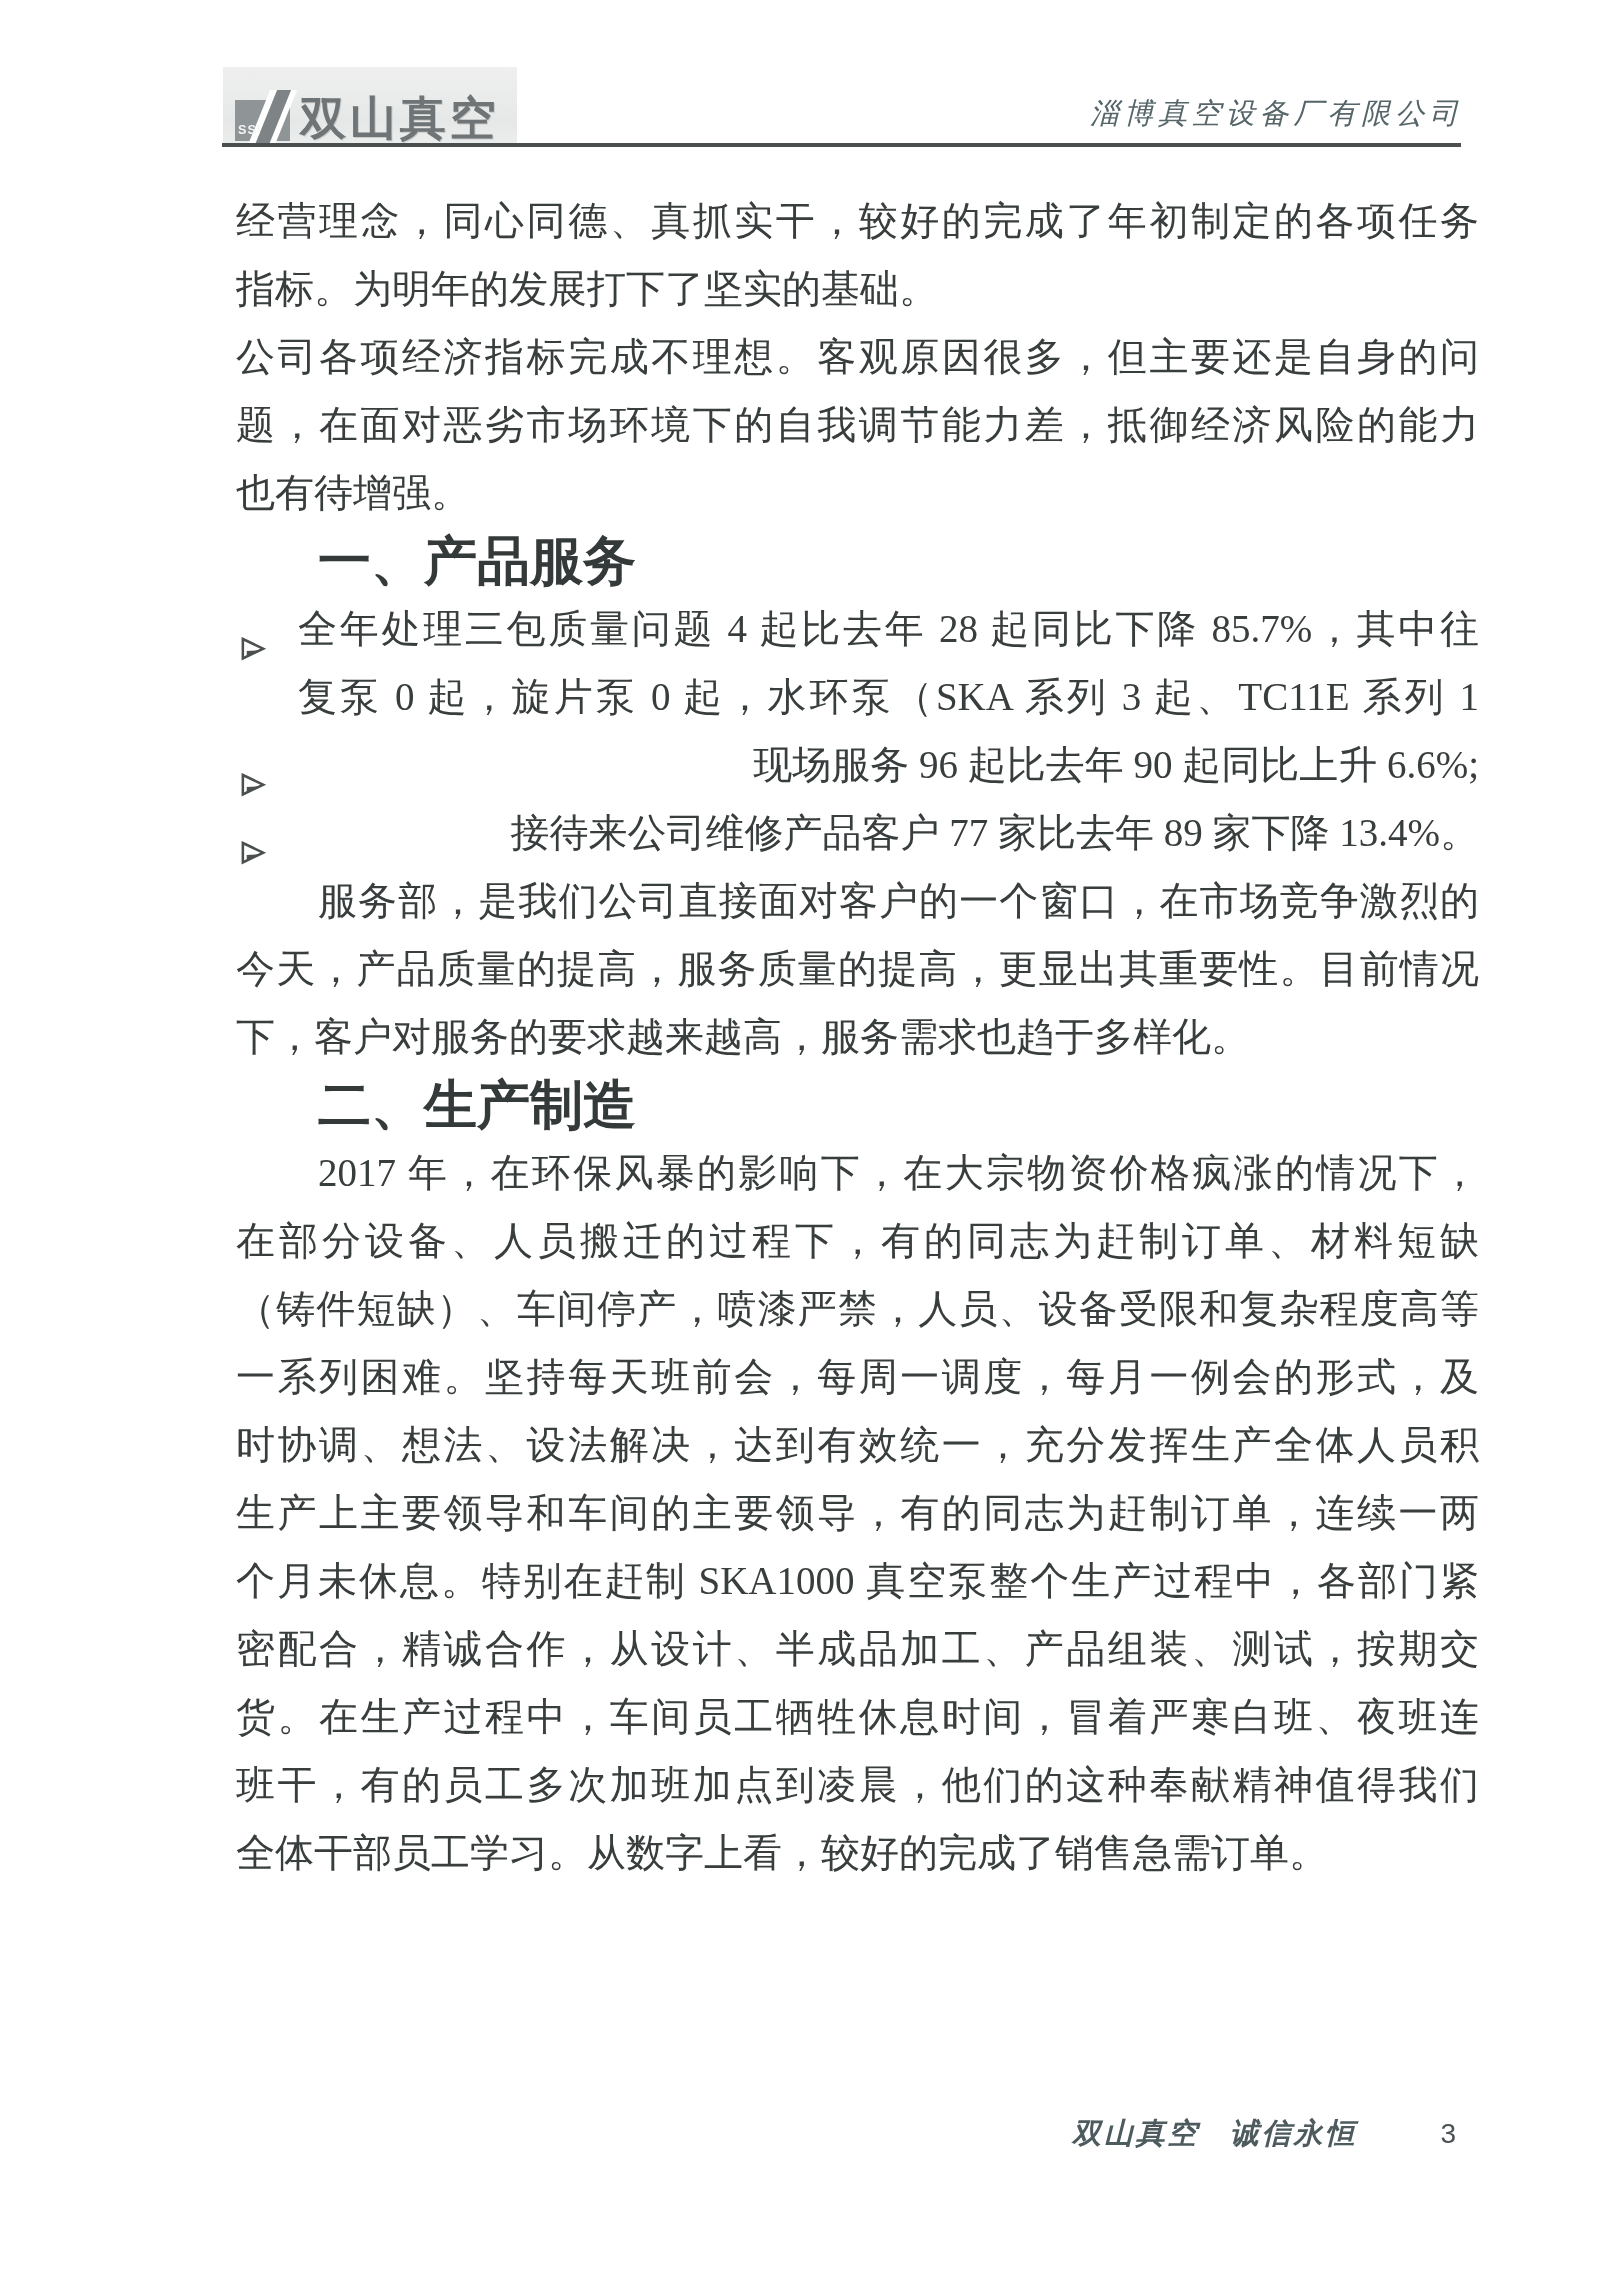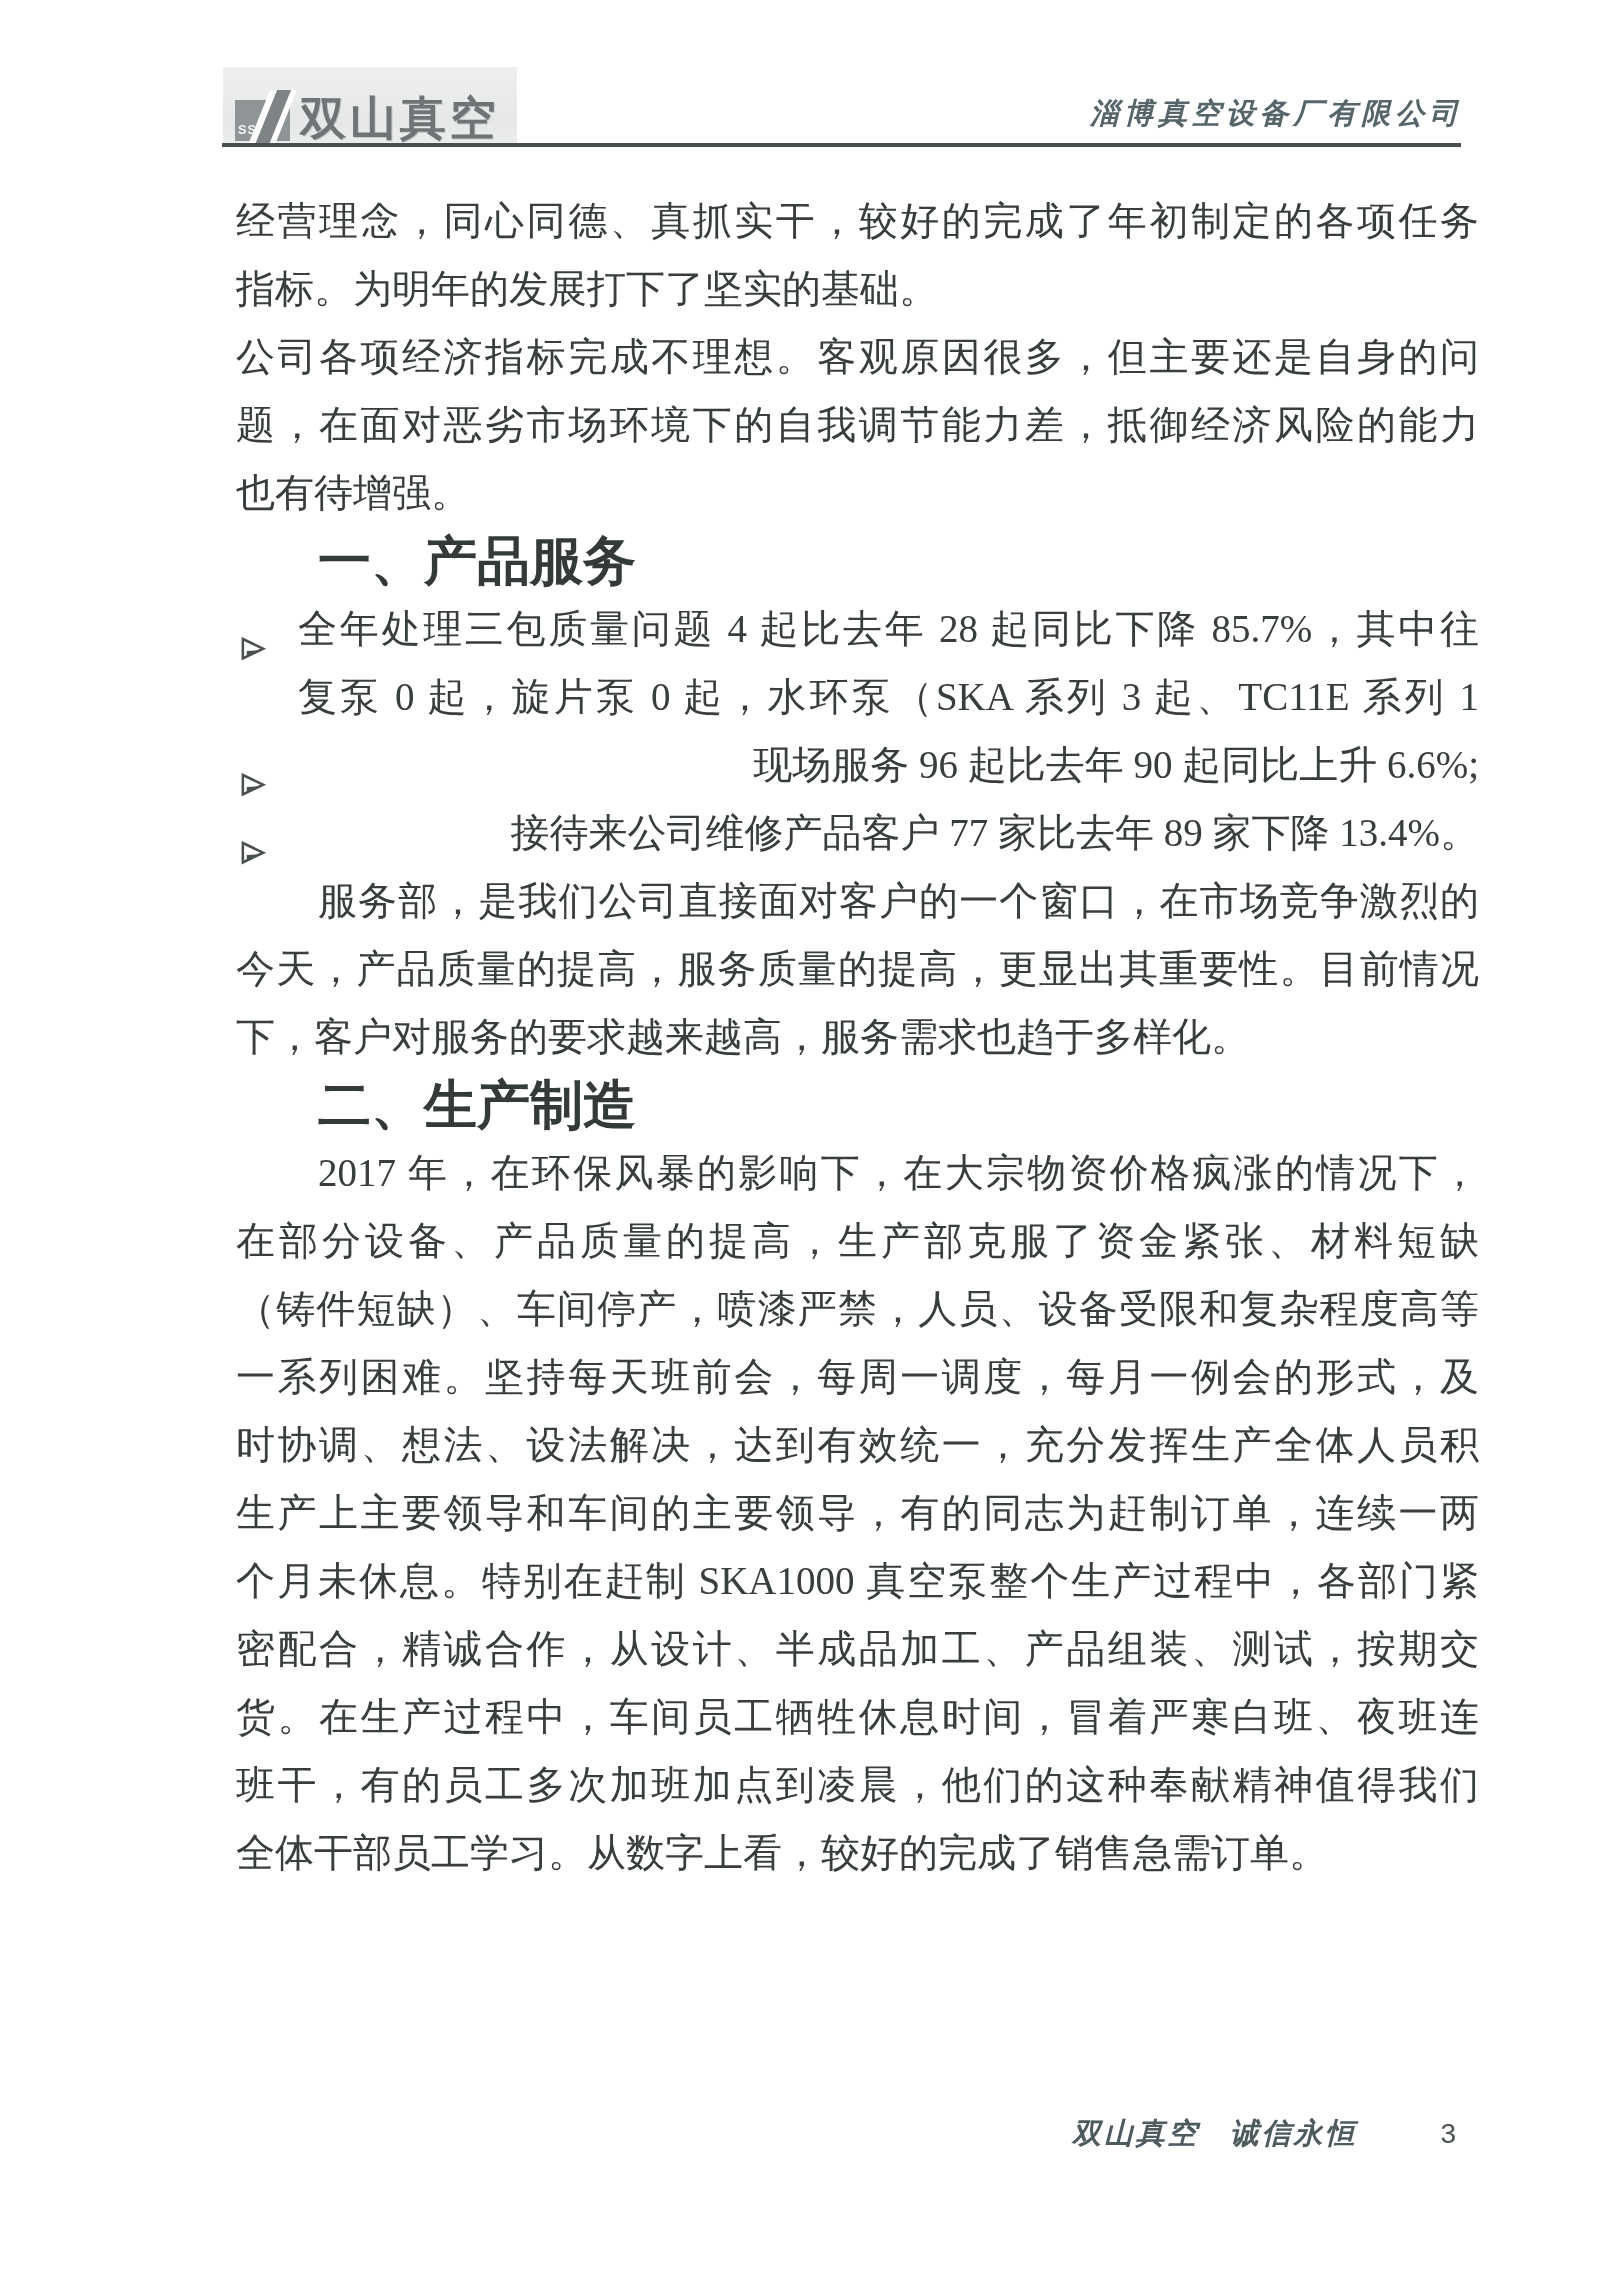--- a/index.html
+++ b/index.html
@@ -10,21 +10,21 @@
   .logo-bg{position:absolute;left:223px;top:67px;width:294px;height:78px;
            background:linear-gradient(180deg,#efefef 0%,#e6e8e8 70%,#eceeee 100%);}
   .logo-square{position:absolute;left:235px;top:100px;width:55px;height:41px;background:#8f9496;}
   .logo-ssi{position:absolute;left:238px;top:124px;font-family:"Liberation Sans","DejaVu Sans",sans-serif;
             font-weight:bold;font-size:12.7px;line-height:12.7px;color:#f4f5f5;letter-spacing:1px;}
   .slash-white{position:absolute;left:259px;top:90px;width:27.4px;height:55px;background:#ffffff;transform:skewX(-22deg);}
   .slash-dark{position:absolute;left:266px;top:90px;width:13.7px;height:55px;background:#7e8486;transform:skewX(-22deg);}
   .logo-brand{position:absolute;left:300px;top:95px;font-family:"Liberation Sans","DejaVu Sans",sans-serif;
               font-weight:bold;font-size:46px;line-height:46px;color:#6f7577;letter-spacing:3.9px;
               text-shadow:1px 1px 0 #c9cbcb;white-space:nowrap;}
-  .company{position:absolute;left:1059px;top:97px;width:404px;text-align:right;font-style:italic;font-weight:bold;
+  .company{position:absolute;left:1059px;top:97px;width:404px;text-align:right;font-style:italic;font-weight:normal;
            font-size:29px;line-height:33px;color:#566569;letter-spacing:4.9px;white-space:nowrap;}
   .header-rule{position:absolute;left:222px;top:143px;width:1239px;height:3.9px;background:#4a4f50;}
 
   
   .doc{position:absolute;left:221px;top:187px;width:1243px;margin-left:15px;}
   .line{height:68px;line-height:68px;font-size:39px;text-align:left;overflow:hidden;}
   .just{text-align:justify;text-align-last:justify;}
   .ind2{text-indent:82px;}
   .head{font-family:Liberation Serif, serif;font-weight:bold;font-size:53px;
         text-indent:82px;color:#343939;}
@@ -71,21 +71,21 @@
           </svg></span><span>现场服务 96 起比去年 90 起同比上升 6.6%;</span></div>
       <div class="line bullet"><span class="arr"><svg width="33" height="27.4" viewBox="0 0 34 28">
             <path d="M5 4 L26 14 L5 24 Z" fill="#ffffff" stroke="#4a4f4f" stroke-width="2.6" stroke-linejoin="miter"></path>
             <path d="M9 16.5 L22.5 15.5 L9 22 Z" fill="#4a4f4f"></path>
           </svg></span><span>接待来公司维修产品客户 77 家比去年 89 家下降 13.4%。</span></div>
       <div class="line just ind2">服务部，是我们公司直接面对客户的一个窗口，在市场竞争激烈的</div>
       <div class="line just">今天，产品质量的提高，服务质量的提高，更显出其重要性。目前情况</div>
       <div class="line">下，客户对服务的要求越来越高，服务需求也趋于多样化。</div>
       <div class="line head">二、生产制造</div>
       <div class="line just ind2">2017 年，在环保风暴的影响下，在大宗物资价格疯涨的情况下，</div>
-      <div class="line just">在部分设备、产品质量的提高，生产部克服了资金紧张、材料短缺</div>
+      <div class="line just">在部分设备、人员搬迁的过程下，有的同志为赶制订单、材料短缺</div>
       <div class="line just">（铸件短缺）、车间停产，喷漆严禁，人员、设备受限和复杂程度高等</div>
       <div class="line just">一系列困难。坚持每天班前会，每周一调度，每月一例会的形式，及</div>
       <div class="line just">时协调、想法、设法解决，达到有效统一，充分发挥生产全体人员积</div>
       <div class="line just">生产上主要领导和车间的主要领导，有的同志为赶制订单，连续一两</div>
       <div class="line just">个月未休息。特别在赶制 SKA1000 真空泵整个生产过程中，各部门紧</div>
       <div class="line just">密配合，精诚合作，从设计、半成品加工、产品组装、测试，按期交</div>
       <div class="line just">货。在生产过程中，车间员工牺牲休息时间，冒着严寒白班、夜班连</div>
       <div class="line just">班干，有的员工多次加班加点到凌晨，他们的这种奉献精神值得我们</div>
       <div class="line">全体干部员工学习。从数字上看，较好的完成了销售急需订单。</div>
     </div>

